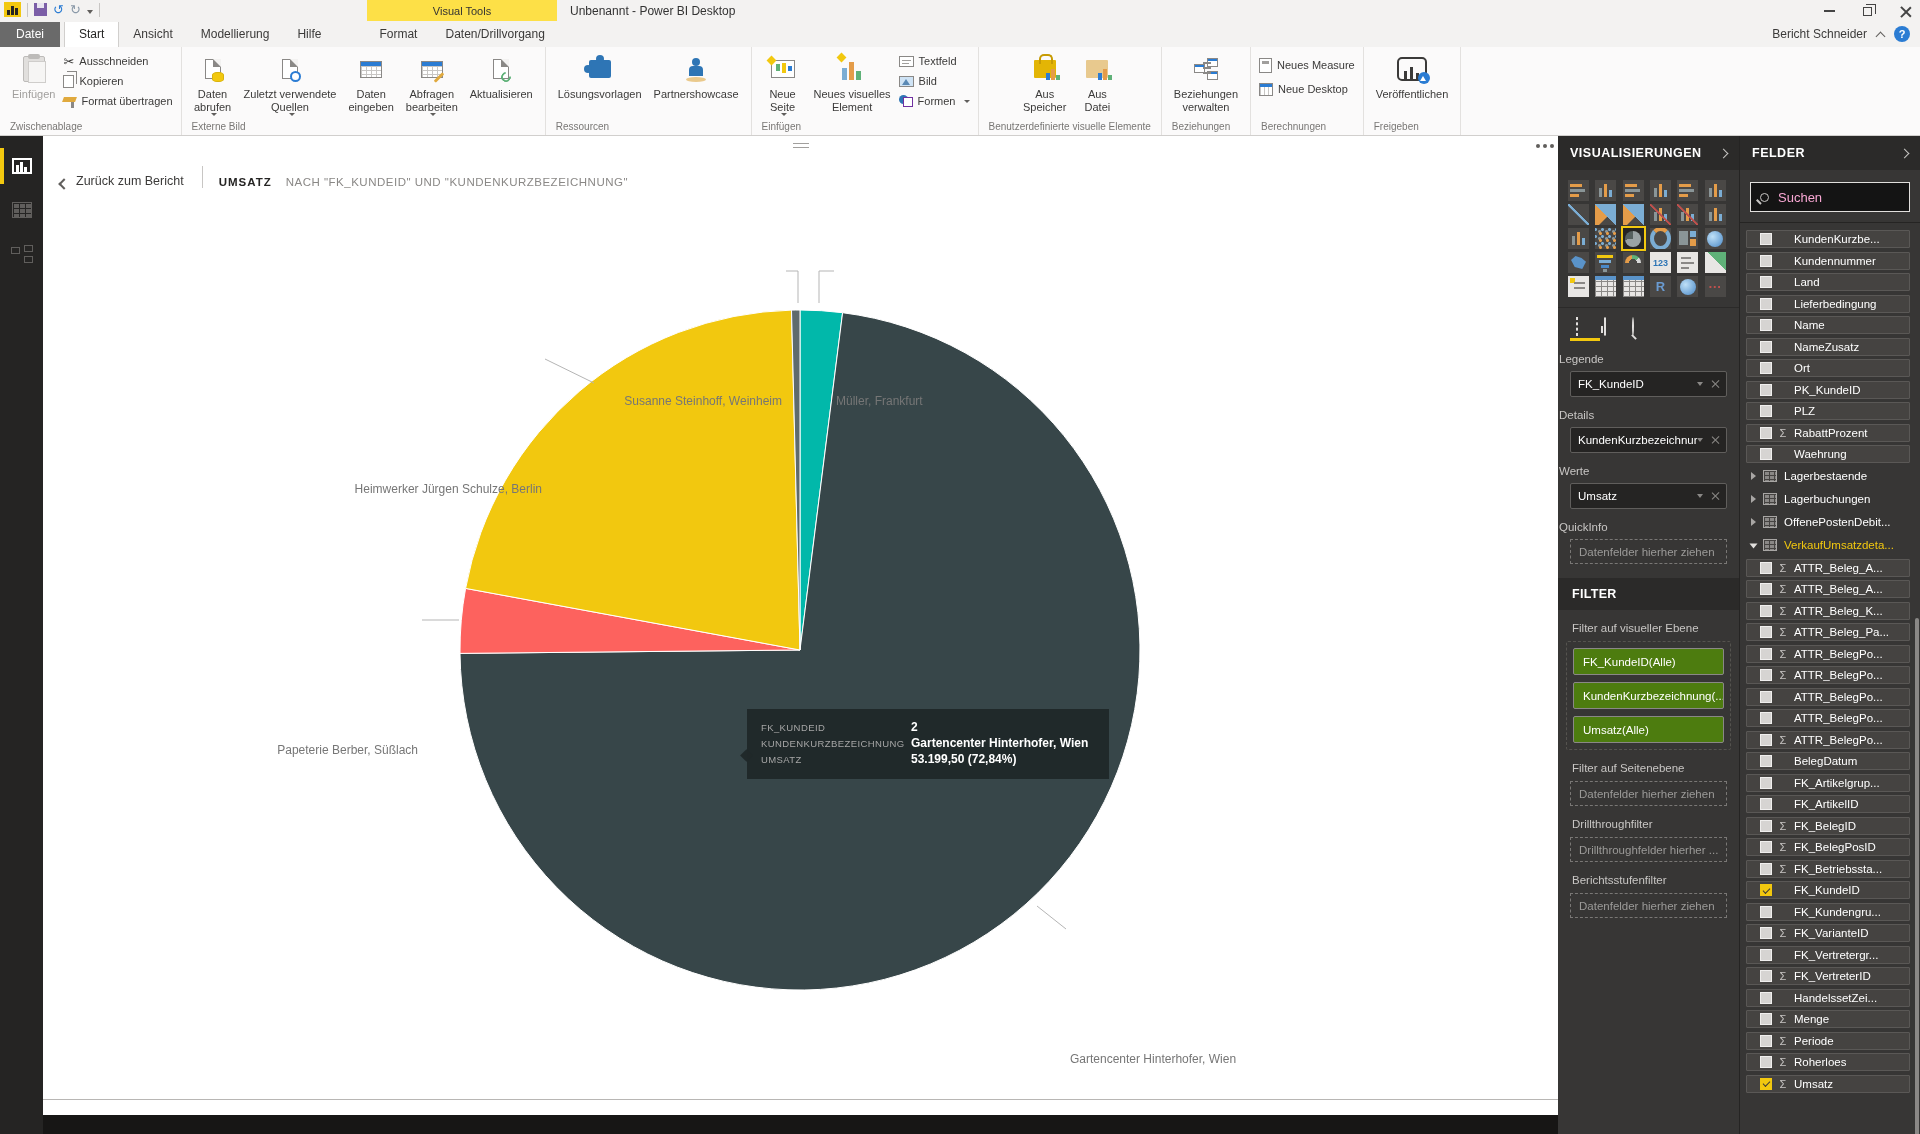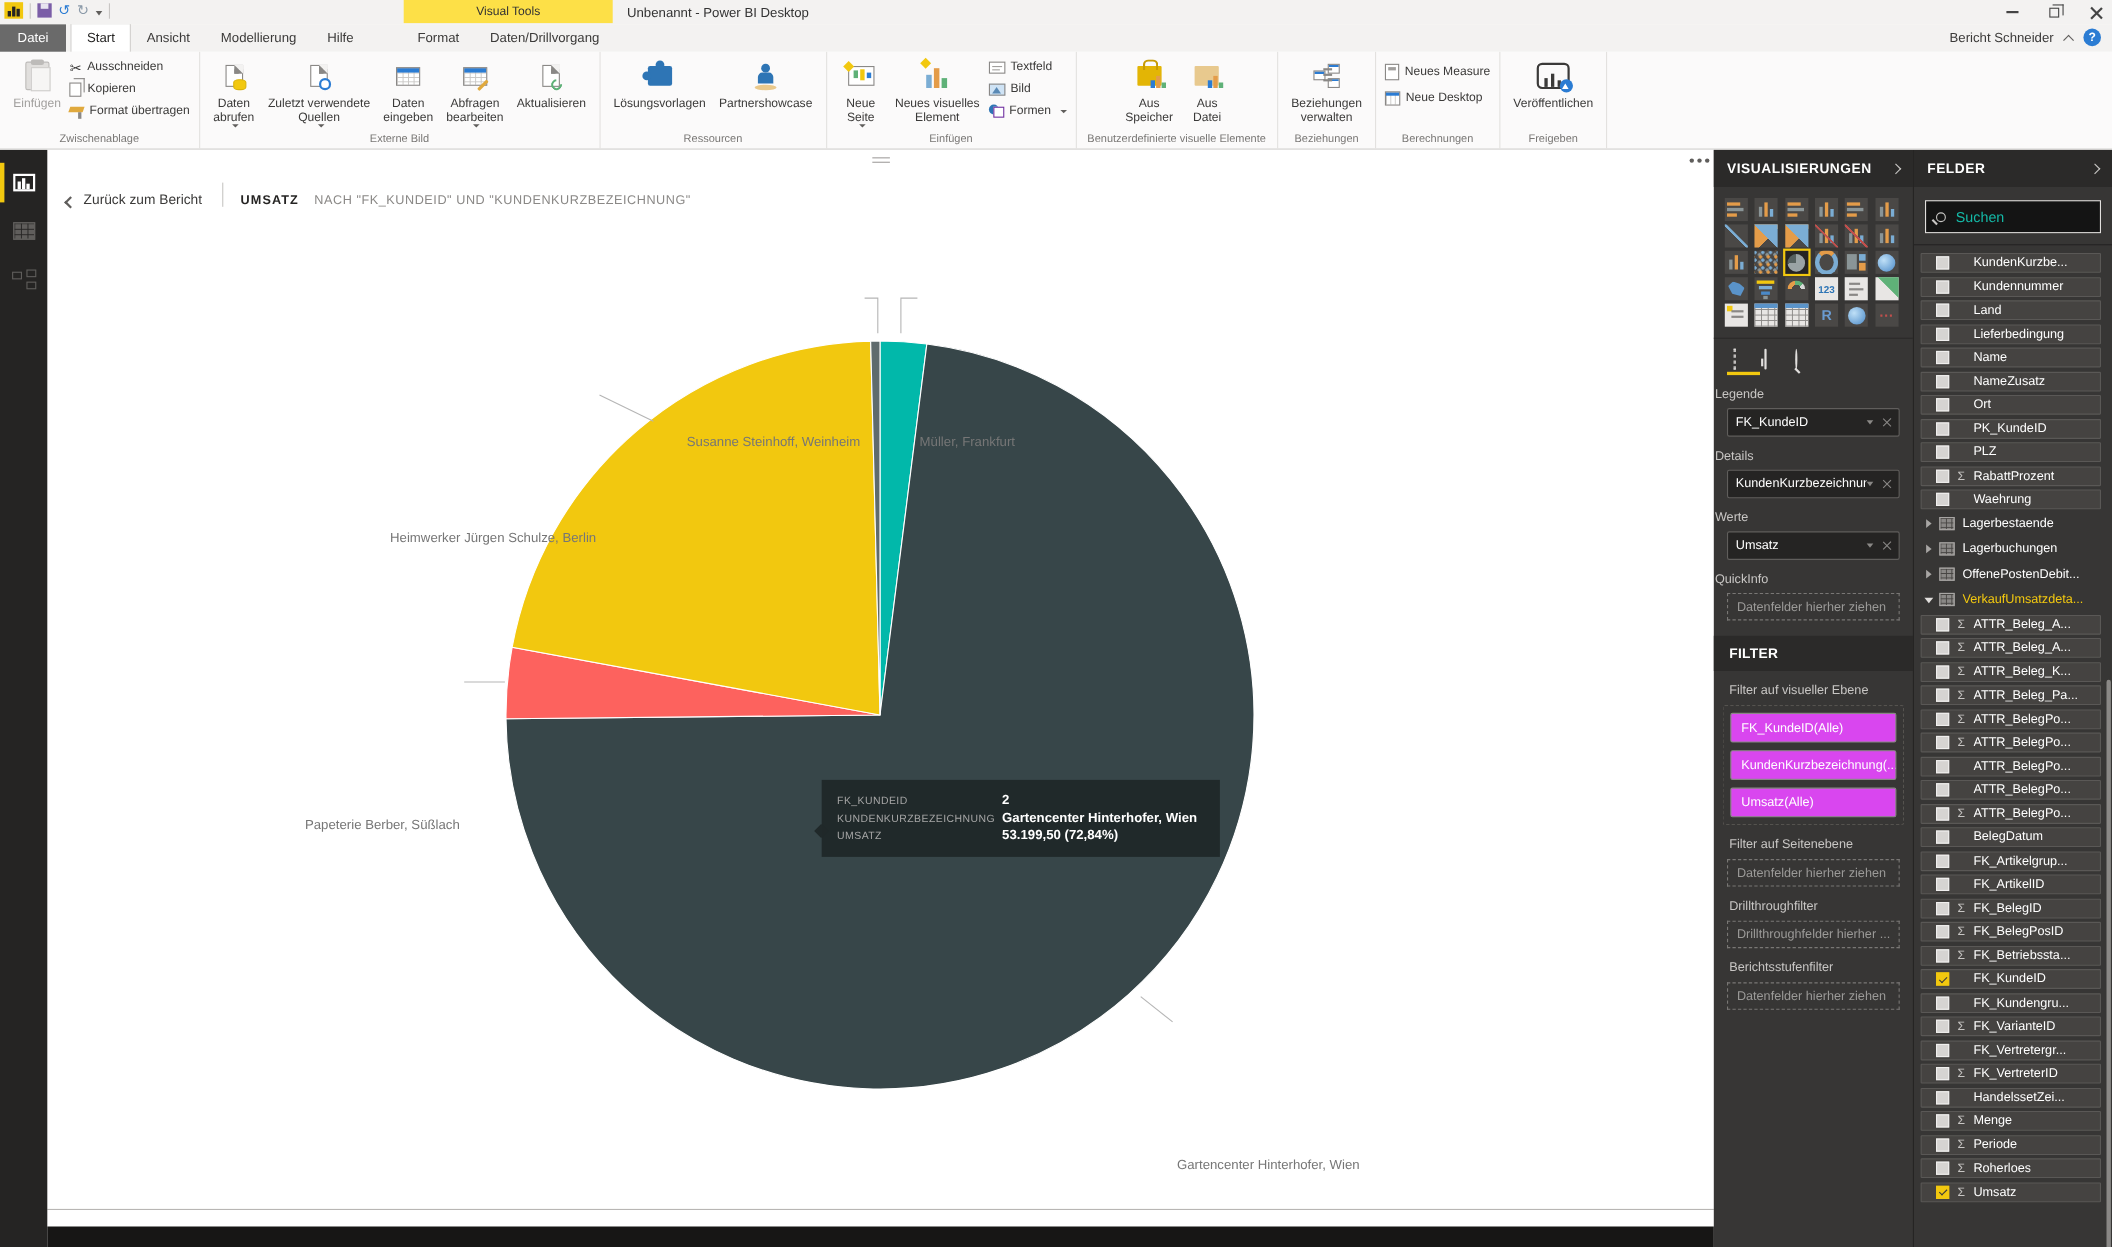--- a/index.html
+++ b/index.html
@@ -32,21 +32,21 @@
   .mtab.file{background:#6a6a6a;color:#fff;margin-right:4px;padding:5px 16px 6px}
   .mtab.sel{background:#fff;border:1px solid #d1cfcd;border-bottom:none;color:#252423}
   #acct{position:absolute;right:10px;top:26px;display:flex;align-items:center;gap:10px;z-index:31}
   #acct .nm{font-size:12px;color:#3b3a39}
   #acct .up{width:7px;height:7px;border-left:1.5px solid #605e5c;border-top:1.5px solid #605e5c;transform:rotate(45deg);position:relative;top:2px}
   #acct .help{width:16px;height:16px;border-radius:50%;background:#2b7cd3;color:#fff;font-size:11px;font-weight:bold;display:flex;align-items:center;justify-content:center}
   
   #ribbon{position:absolute;left:0;top:47px;width:1920px;height:89px;background:#fbfafa;border-bottom:1px solid #d1cfcd;display:flex;z-index:28}
   .rgroup{display:flex;flex-direction:column;border-right:1px solid #e3e1df;padding:0 8px}
   .rcontent{flex:1;display:flex;align-items:stretch;gap:4px;padding-top:3px}
-  .rlabel{font-size:10px;color:#797775;text-align:center;padding:1px 2px 3px;white-space:nowrap}
+  .rlabel{font-size:10px;color:#797775;text-align:left;padding:1px 2px 3px;white-space:nowrap}
   .bigbtn{display:flex;flex-direction:column;align-items:center;justify-content:flex-start;min-width:46px;padding:2px 4px;color:#3b3a39}
   .bigbtn .bi{height:34px;display:flex;align-items:center;justify-content:center;margin-bottom:2px}
   .bigbtn .bl{font-size:11px;line-height:12.5px;text-align:center;white-space:pre-line}
   .bigbtn.dis{color:#a19f9d}
   .caret{display:inline-block;width:0;height:0;border-left:3px solid transparent;border-right:3px solid transparent;border-top:3.5px solid #605e5c;margin-left:3px}
   .smallcol{display:flex;flex-direction:column;justify-content:flex-start;gap:2px;padding-top:2px}
   .smallbtn{display:flex;align-items:center;gap:5px;font-size:11px;color:#3b3a39;height:18px;white-space:nowrap}
   
   .doc{width:16px;height:20px;background:#fff;border:1px solid #8a8886;position:relative}
   .doc::before{content:"";position:absolute;right:-1px;top:-1px;border:4px solid #f3f2f1;border-left-color:#8a8886;border-bottom-color:#8a8886}
@@ -177,27 +177,27 @@
   .pill{margin:0 12px;height:26px;background:#252423;border:1px solid #605e5c;border-radius:2px;display:flex;align-items:center;padding:0 7px;color:#fff;font-size:11.5px}
   .pill .sp{flex:1;overflow:hidden;white-space:nowrap}
   .pill .dcar{width:0;height:0;border-left:3.5px solid transparent;border-right:3.5px solid transparent;border-top:4px solid #8a8886;margin-right:8px}
   .pill .x{color:#8a8886;font-size:11px;position:relative;width:8px;height:8px}
   .pill .x::before,.pill .x::after{content:"";position:absolute;left:3.5px;top:-1px;width:1.2px;height:10px;background:#8a8886}
   .pill .x::before{transform:rotate(45deg)}.pill .x::after{transform:rotate(-45deg)}
   .dropzone{margin:0 12px;height:25px;border:1px dashed #797775;color:#9b9a98;font-size:11.5px;display:flex;align-items:center;padding:0 8px;white-space:nowrap;overflow:hidden}
   #filterhead{margin-top:14px;background:#2b2a29;padding:9px 14px;color:#fff;font-weight:bold;font-size:12.5px;letter-spacing:.3px}
   .fsec{font-size:11.5px;color:#c8c6c4;padding:12px 14px 7px}
   #vfilters{border:1px dashed #55534f;margin:0 8px;padding:6px 0;border-radius:2px}
-  .fpill{margin:0 6px 7px;height:27px;background:#d946ef;border:1px solid #8a8886;border-radius:2px;display:flex;align-items:center;padding:0 9px;color:#fff;font-size:11.5px;white-space:nowrap;overflow:hidden}
+  .fpill{margin:0 6px 7px;height:27px;background:#4d7c0f;border:1px solid #8a8886;border-radius:2px;display:flex;align-items:center;padding:0 9px;color:#fff;font-size:11.5px;white-space:nowrap;overflow:hidden}
   .fpill:last-child{margin-bottom:0}
   
   #searchbox{margin:12px 10px 10px;height:30px;background:#141414;border:1px solid #e1dfdd;display:flex;align-items:center;padding:0 9px;gap:9px}
   .mag{width:9px;height:9px;border:1.6px solid #c8c6c4;border-radius:50%;position:relative;flex:none}
   .mag::after{content:"";position:absolute;left:-5px;bottom:-2px;width:6px;height:1.6px;background:#c8c6c4;transform:rotate(45deg)}
-  #searchbox .ph{color:#14b8a6;font-size:13px}
+  #searchbox .ph{color:#f9a8d4;font-size:13px}
   #fieldslist{border-top:1px solid #252423;padding-top:7px;height:918px;overflow:hidden;position:relative}
   .frow{display:flex;align-items:center;height:18px;margin:0 10px 3.5px 6px;background:#454341;border:1px solid #5a5856;border-radius:1px;padding-left:13px;gap:6px}
   .frow.table{background:none;border:none;padding-left:5px;margin:2px 10px 4px 6px;height:19px;gap:7px}
   .frow:not(.table) .tri,.frow:not(.table) .tgrid{display:none}
   .tri{width:0;height:0;border-top:4px solid transparent;border-bottom:4px solid transparent;border-left:5px solid #a8a6a4;flex:none}
   .frow.expanded .tri{transform:rotate(90deg) translateX(1px);border-left-color:#e1dfdd}
   .tgrid{width:14px;height:12px;background:#8a8886;border:1px solid #a8a6a4;background-image:linear-gradient(#454341 0 1px,transparent 1px),linear-gradient(90deg,#454341 0 1px,transparent 1px);background-size:100% 4px,5px 100%;flex:none}
   .cb{width:12px;height:12px;background:#d6d4d2;border:1px solid #f0efee;flex:none;position:relative}
   .frow.checked .cb{background:#f2c80f;border-color:#f2c80f}
   .frow.checked .cb::after{content:"";position:absolute;left:2px;top:2.5px;width:6px;height:3px;border-left:1.8px solid #3b3a39;border-bottom:1.8px solid #3b3a39;transform:rotate(-45deg)}

